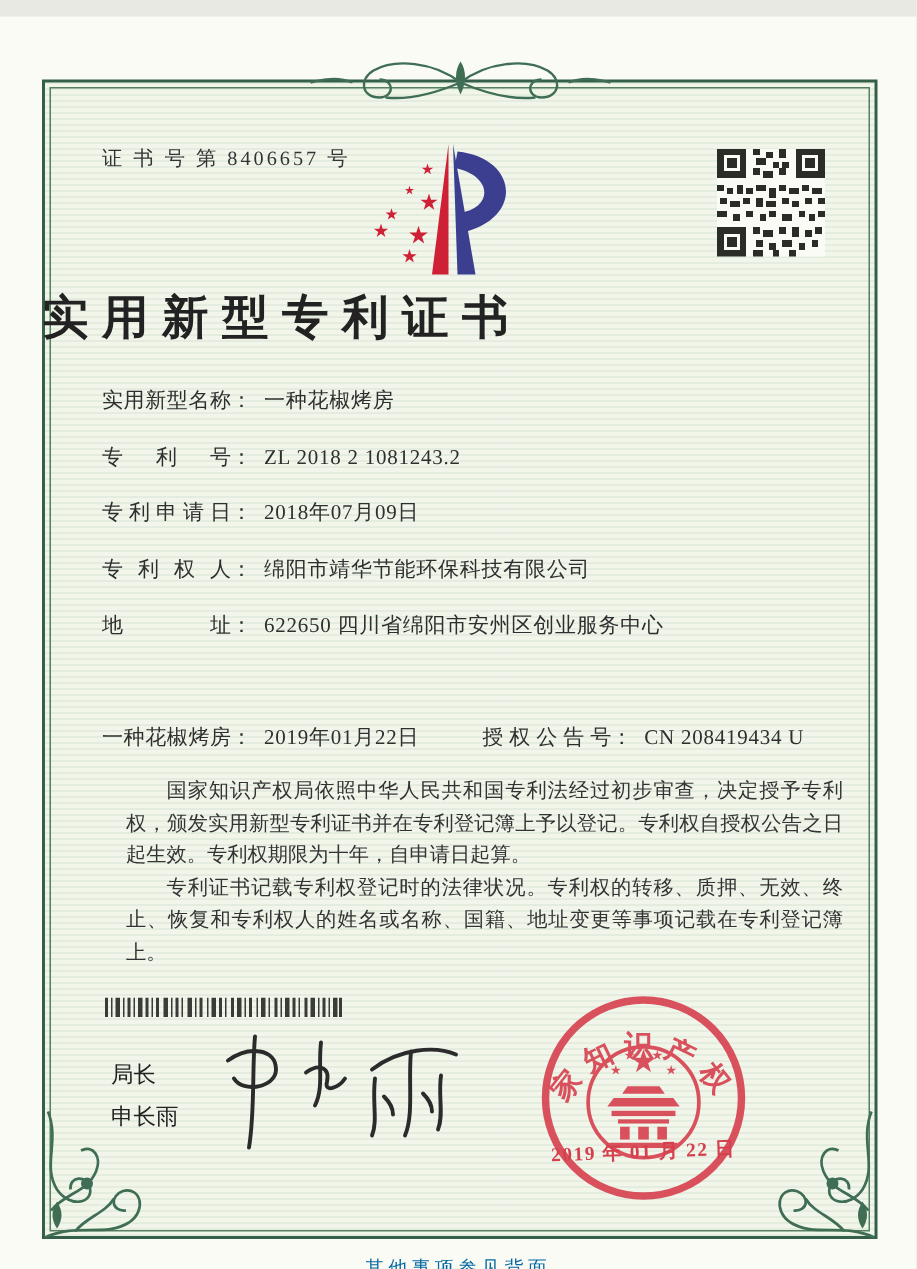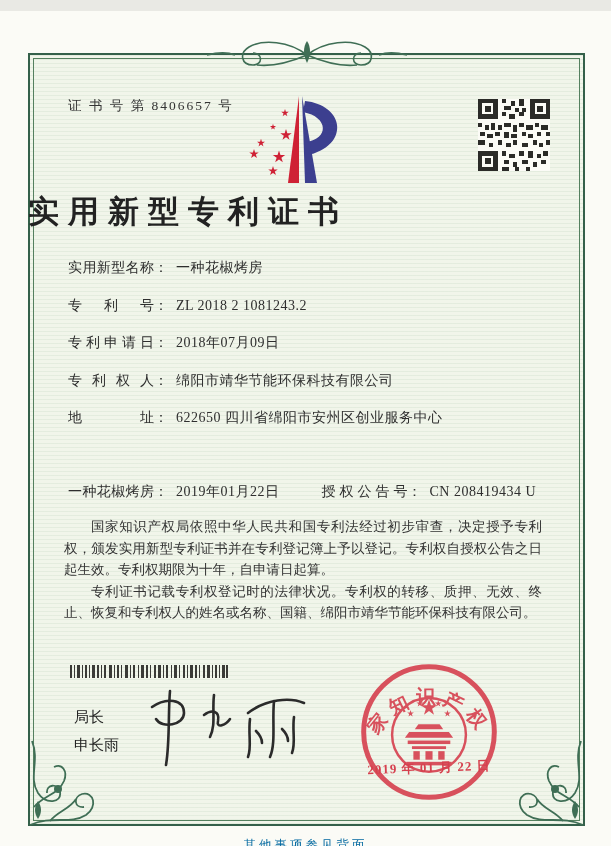--- a/index.html
+++ b/index.html
@@ -34,21 +34,21 @@
   .frow{height:37.5px;line-height:20px;white-space:nowrap;}
   .flabel{
     display:inline-block;width:86px;text-align:justify;text-align-last:justify;
     vertical-align:top;
   }
   .fcolon{display:inline-block;margin-right:8px;}
   .fvalue{letter-spacing:0.5px;}
   .grant-row{position:absolute;left:68px;top:472px;width:500px;font-size:14px;white-space:nowrap;}
   .grant-no{margin-left:42px;}
   .paras{
-    position:absolute;left:64px;top:505px;width:478px;
+    position:absolute;left:84px;top:505px;width:478px;
     font-size:13.5px;line-height:21.5px;text-align:justify;color:#333;
   }
   .paras p{margin:0;text-indent:2em;}
   .barcode{position:absolute;left:70px;top:654px;width:158px;height:13px;}
   .signer{position:absolute;left:74px;top:692px;font-size:15px;line-height:28px;color:#222;
     font-family:"Liberation Sans","DejaVu Sans",sans-serif;}
   .signature{position:absolute;left:132px;top:662px;width:185px;height:100px;}
   .seal{position:absolute;left:358px;top:650px;width:142px;height:142px;opacity:0.9;}
   .seal-date{
     position:absolute;left:358px;top:748px;width:142px;text-align:center;
@@ -215,21 +215,21 @@
       <span class="flabel">地址</span><span class="fcolon">：</span><span class="fvalue">622650 四川省绵阳市安州区创业服务中心</span>
     </div>
   </div>
 
   <div class="grant-row">
     <span class="flabel">一种花椒烤房</span><span class="fcolon">：</span><span class="fvalue">2019年01月22日</span><span class="grant-no"><span class="flabel">授权公告号</span><span class="fcolon">：</span><span class="fvalue">CN 208419434 U</span></span>
   </div>
 
   <div class="paras">
     <p>国家知识产权局依照中华人民共和国专利法经过初步审查，决定授予专利权，颁发实用新型专利证书并在专利登记簿上予以登记。专利权自授权公告之日起生效。专利权期限为十年，自申请日起算。</p>
-    <p>专利证书记载专利权登记时的法律状况。专利权的转移、质押、无效、终止、恢复和专利权人的姓名或名称、国籍、绵阳市靖华节能环保科技有限公司。</p>
+    <p>专利证书记载专利权登记时的法律状况。专利权的转移、质押、无效、终止、恢复和专利权人的姓名或名称、国籍、地址变更等事项记载在专利登记簿上。</p>
   </div>
 
   <svg class="barcode" viewBox="0 0 158 13" preserveAspectRatio="none">
     <g fill="#3a3a36">
       <rect x="0" width="2" height="13"></rect>
         <rect x="4" width="1" height="13"></rect>
         <rect x="7" width="3" height="13"></rect>
       <rect x="12" width="1" height="13"></rect>
         <rect x="15" width="2" height="13"></rect>
         <rect x="19" width="1" height="13"></rect>

